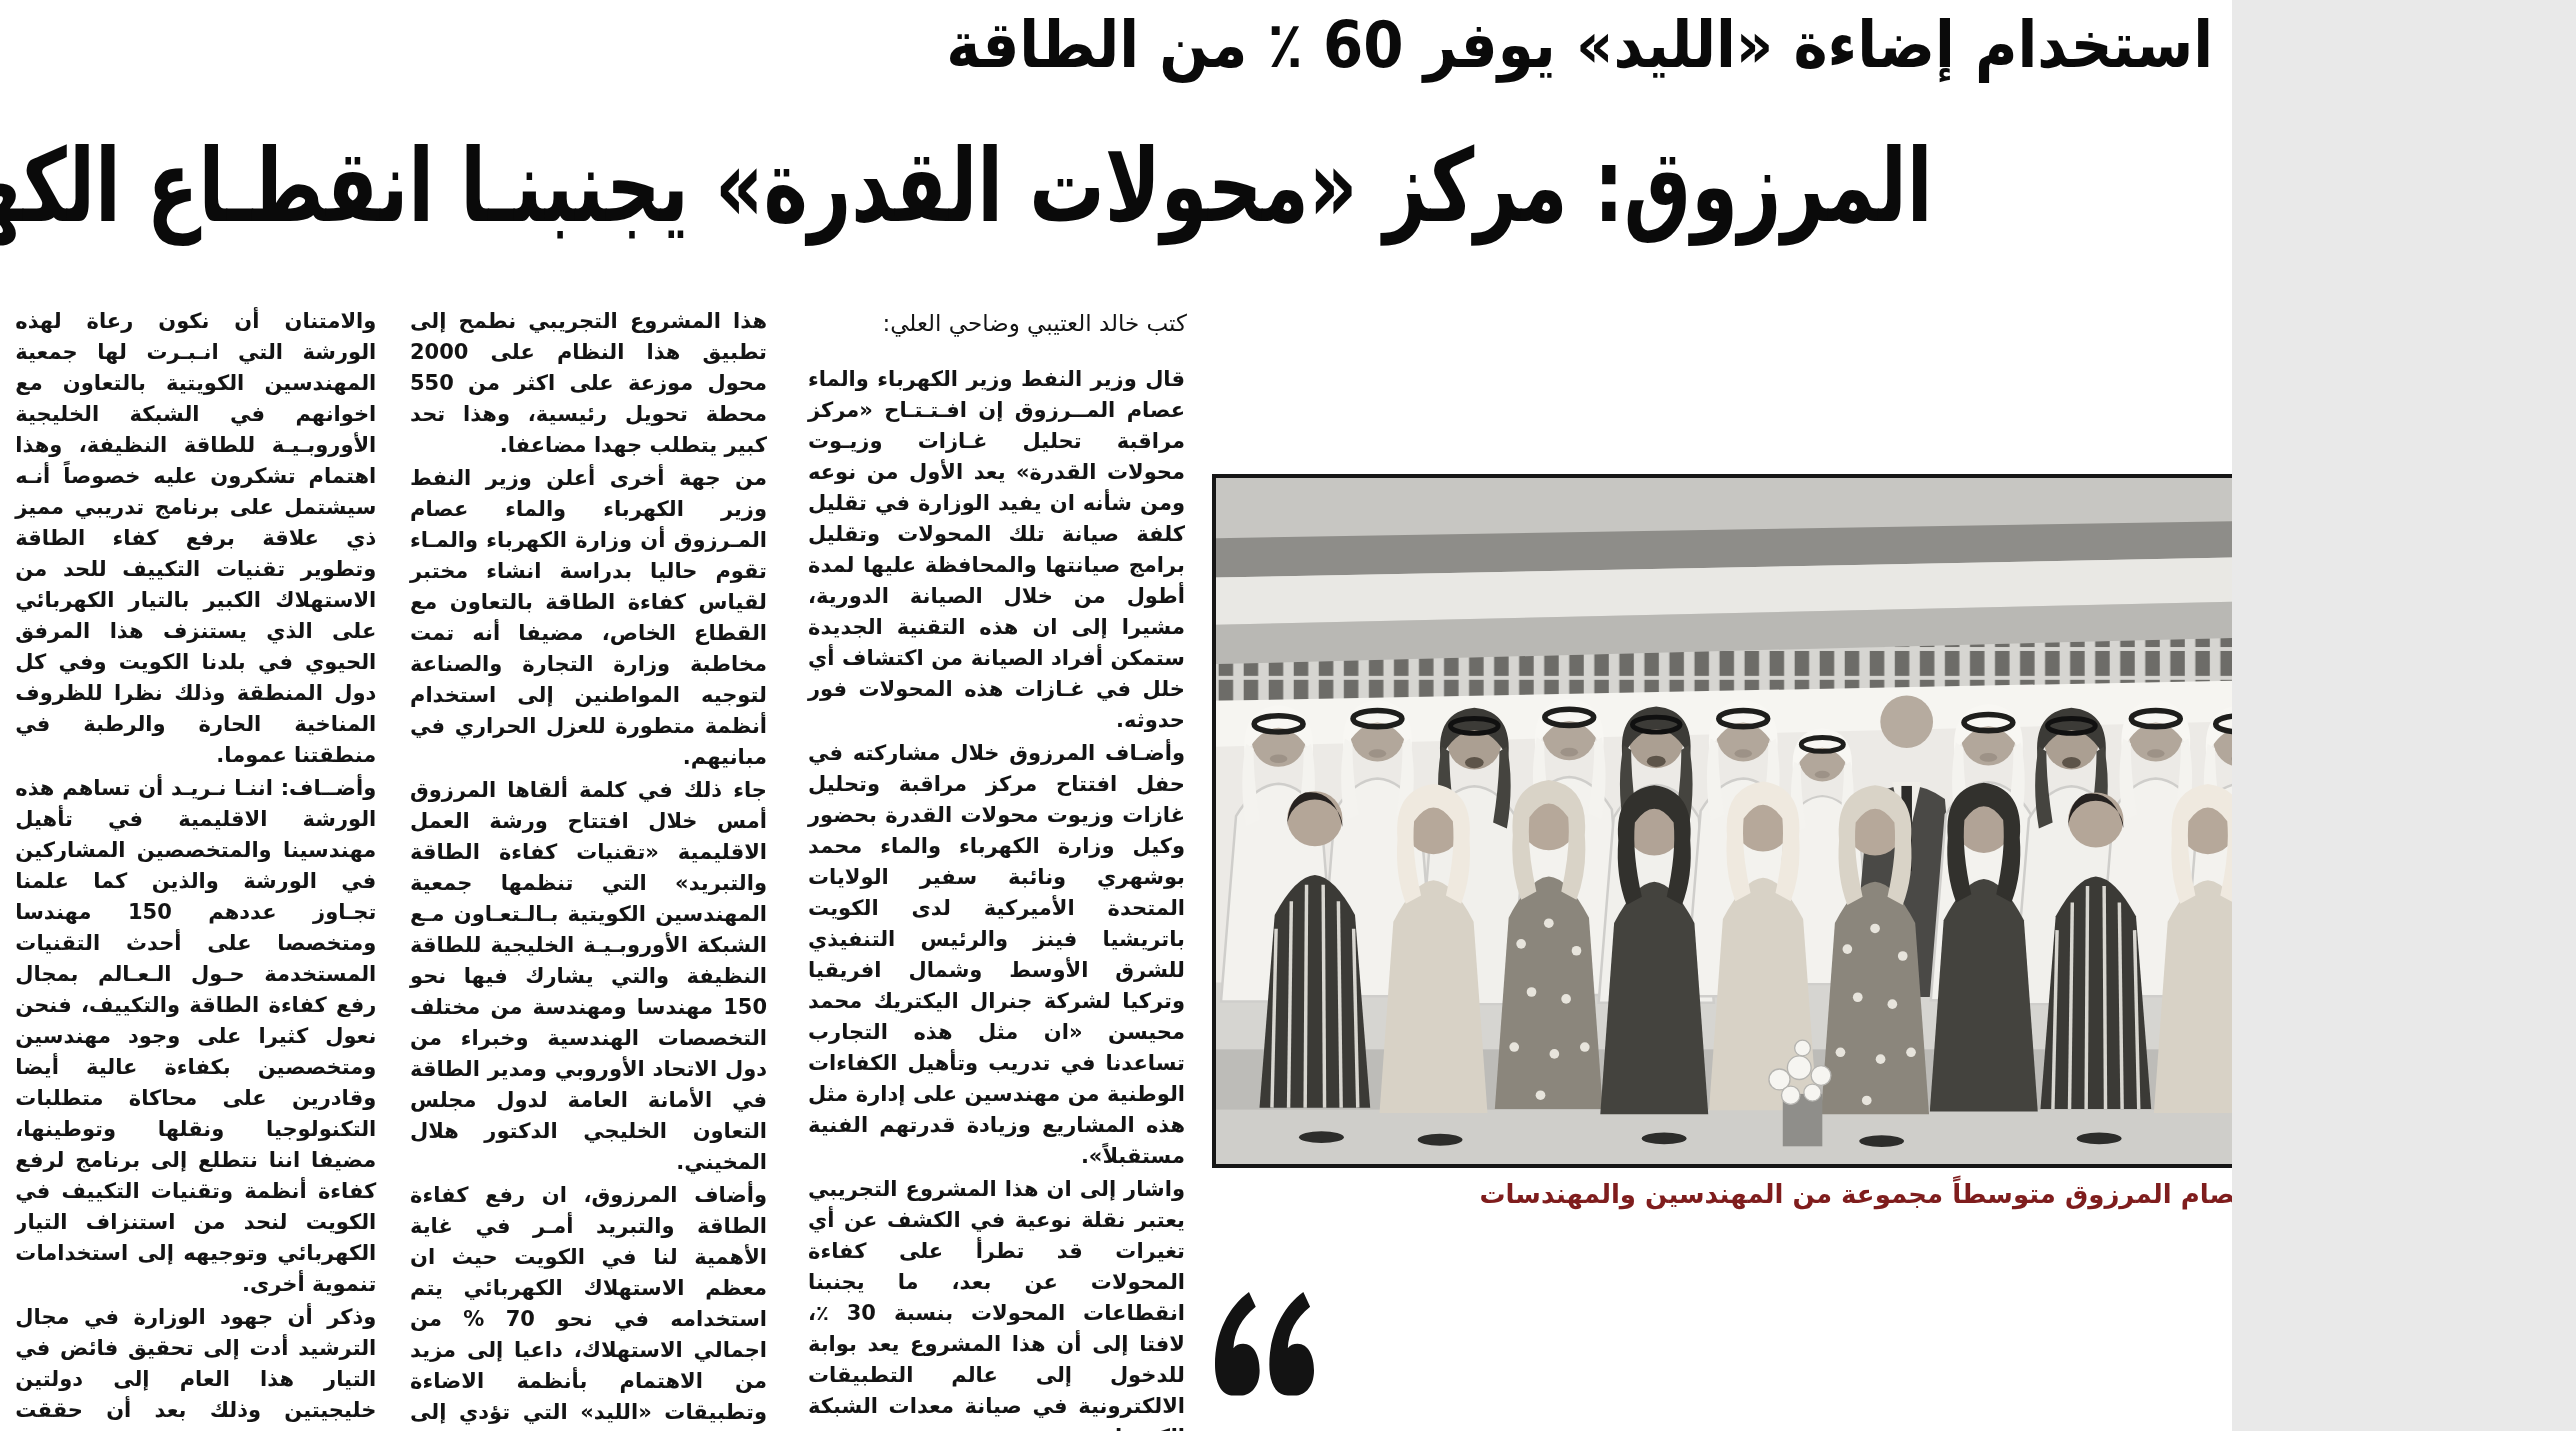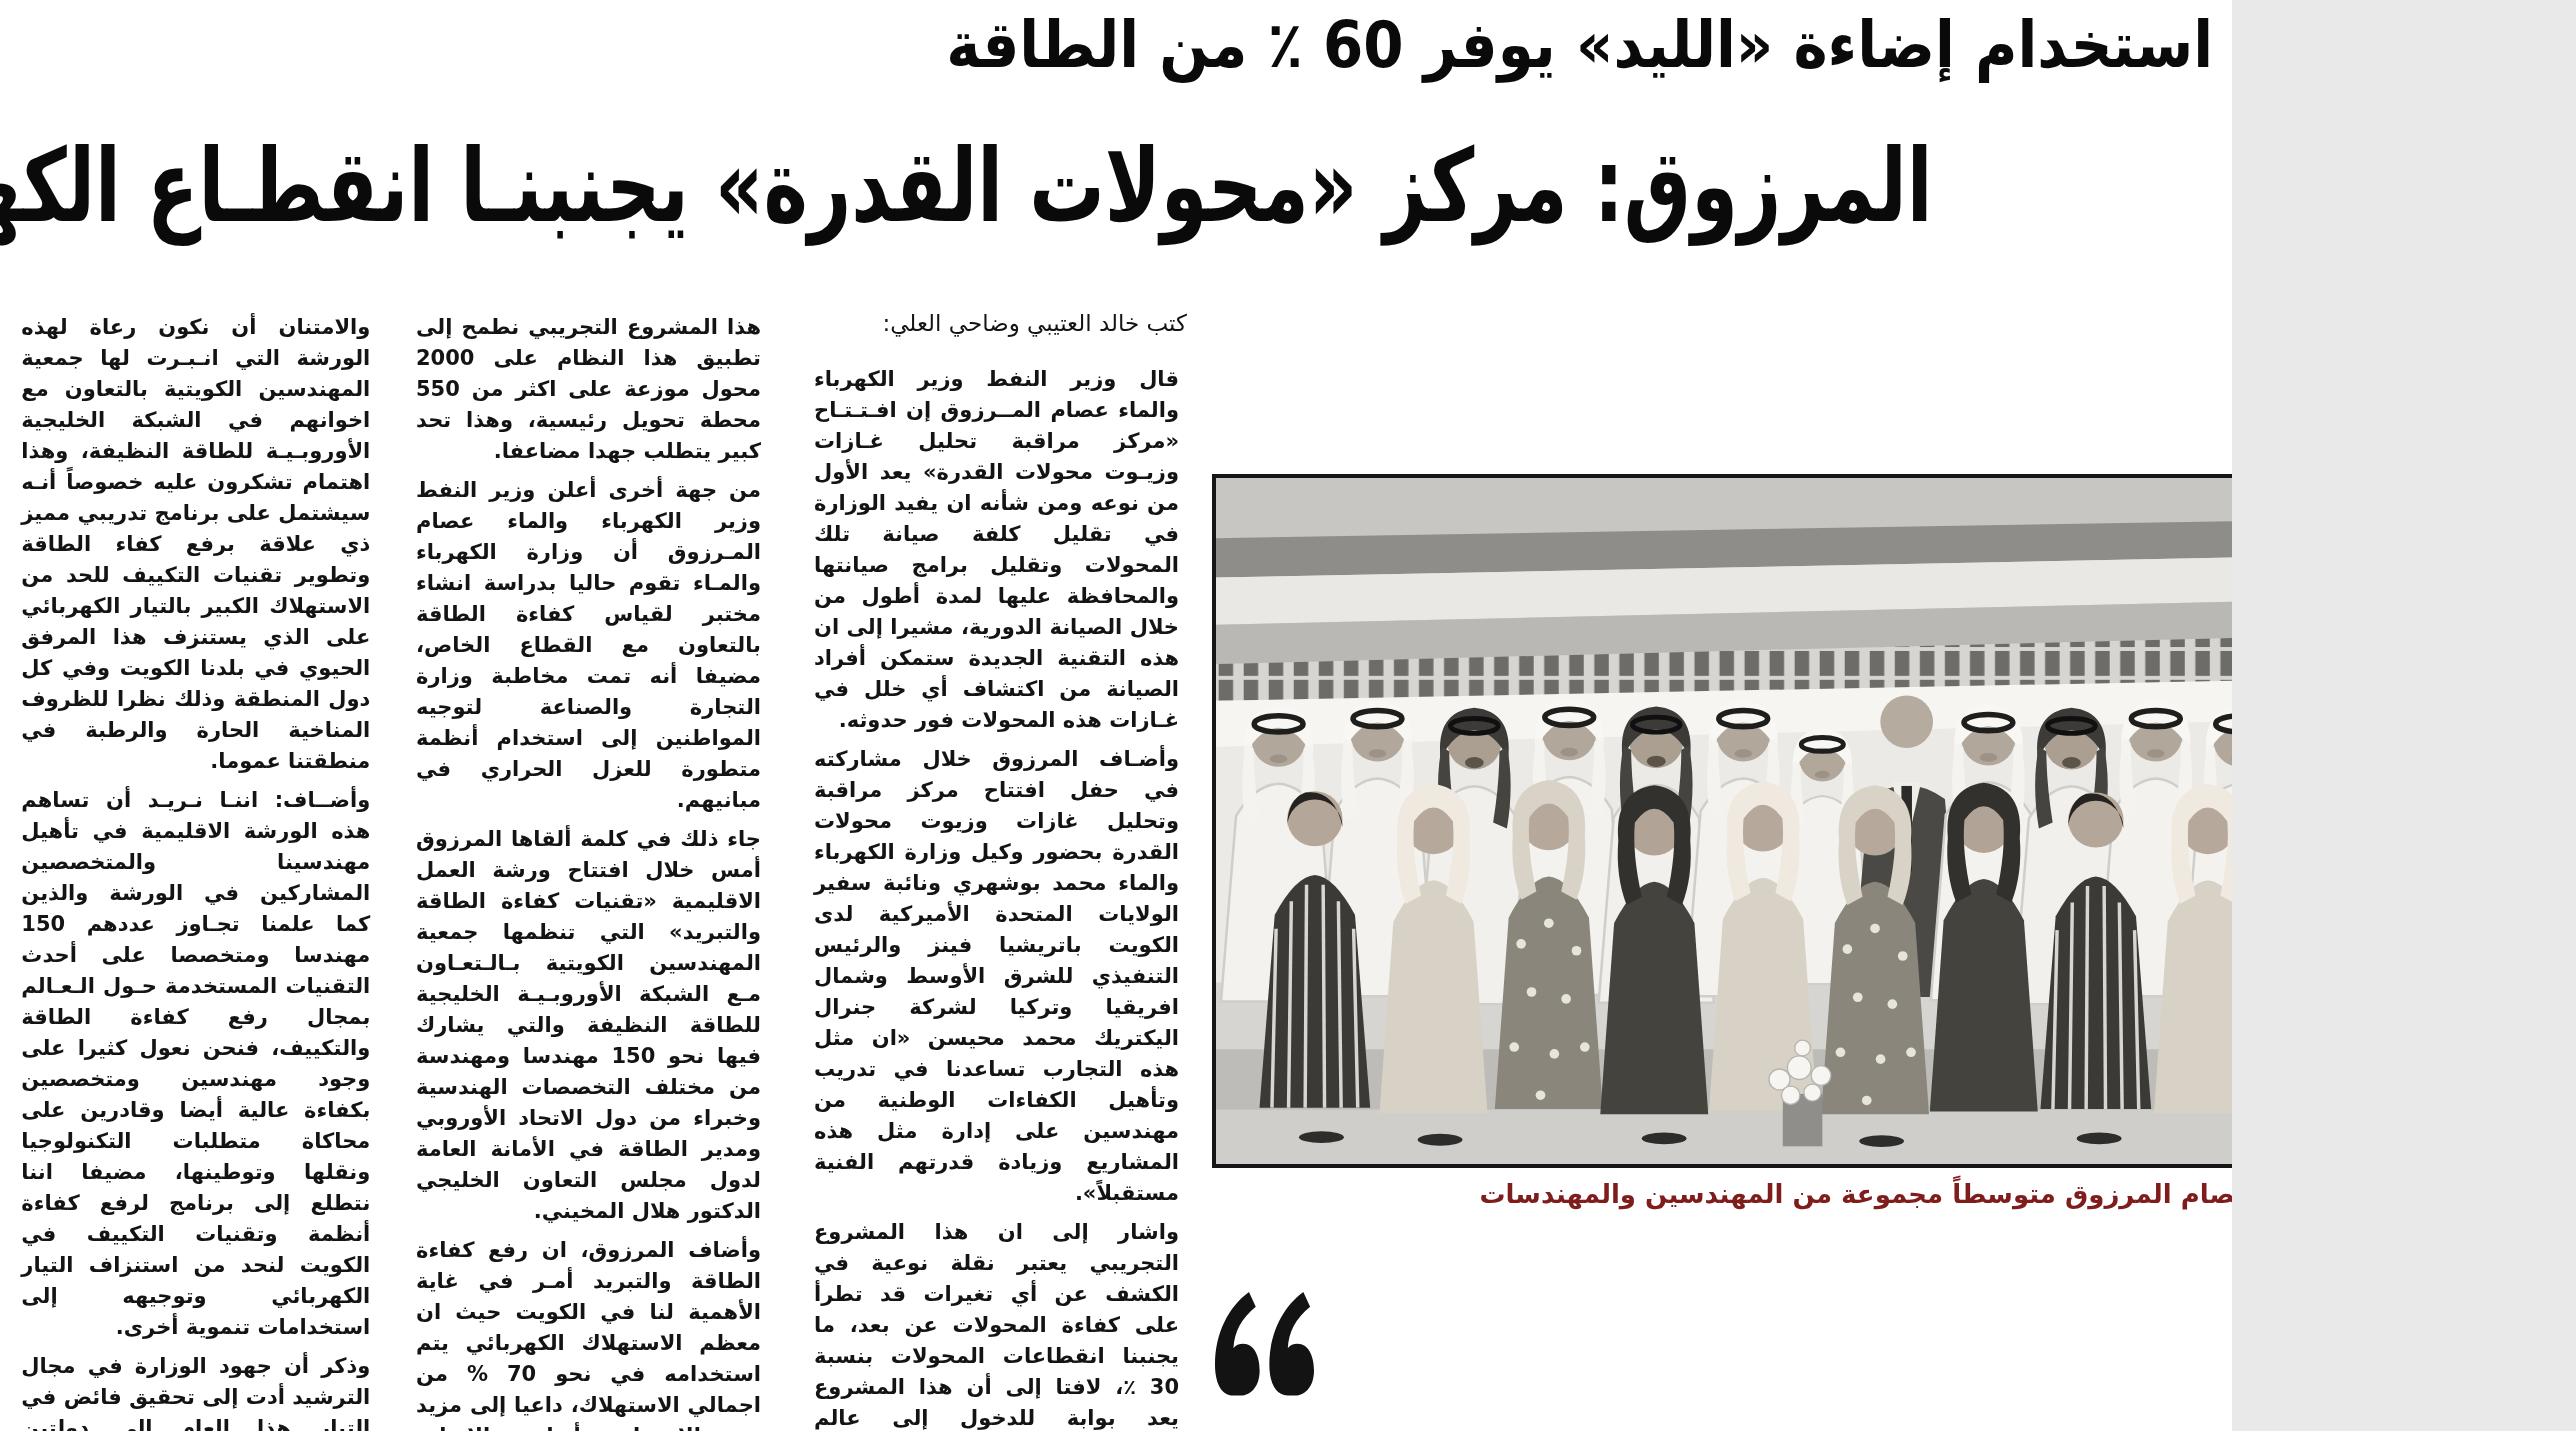--- a/index.html
+++ b/index.html
@@ -20,21 +20,21 @@
     font-size:101px; font-weight:bold; line-height:1.3;
     direction:rtl; text-align:center; white-space:nowrap;
     transform-origin:center center; color:#0a0a0a; letter-spacing:-1.3px;
   }
   
   .col{
     position:absolute; top:304px; direction:rtl;
     font-size:21px; font-weight:bold; line-height:31px;
     text-align:justify; color:#141414;
   }
-  .col .para{margin:8px; padding:0; text-align:justify;}
+  .col .para{margin:2px; padding:0; text-align:justify;}
   #col1{left:806px; width:381px;}
   #col2{left:408px;  width:361px;}
   #col3{left:13.3px;   width:365px;}
   .byline{
     margin:4px 0 25px 0; font-size:23px; font-weight:normal;
     text-align:right; white-space:nowrap;
   }
   
   .photo{
     position:absolute; left:1212px; top:474px; width:1334px; height:694px;

